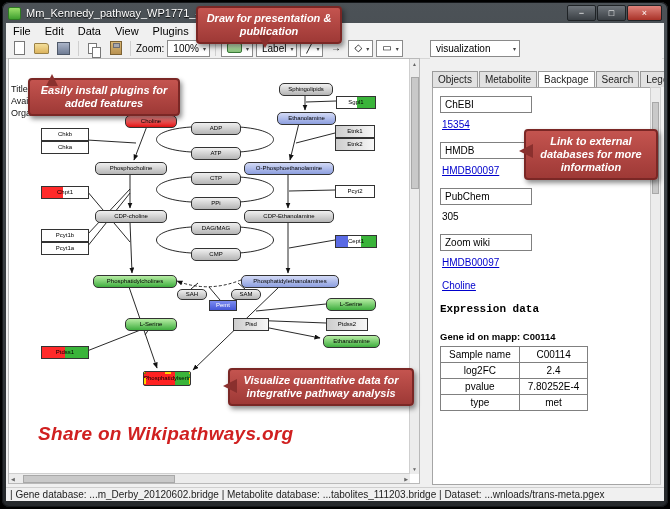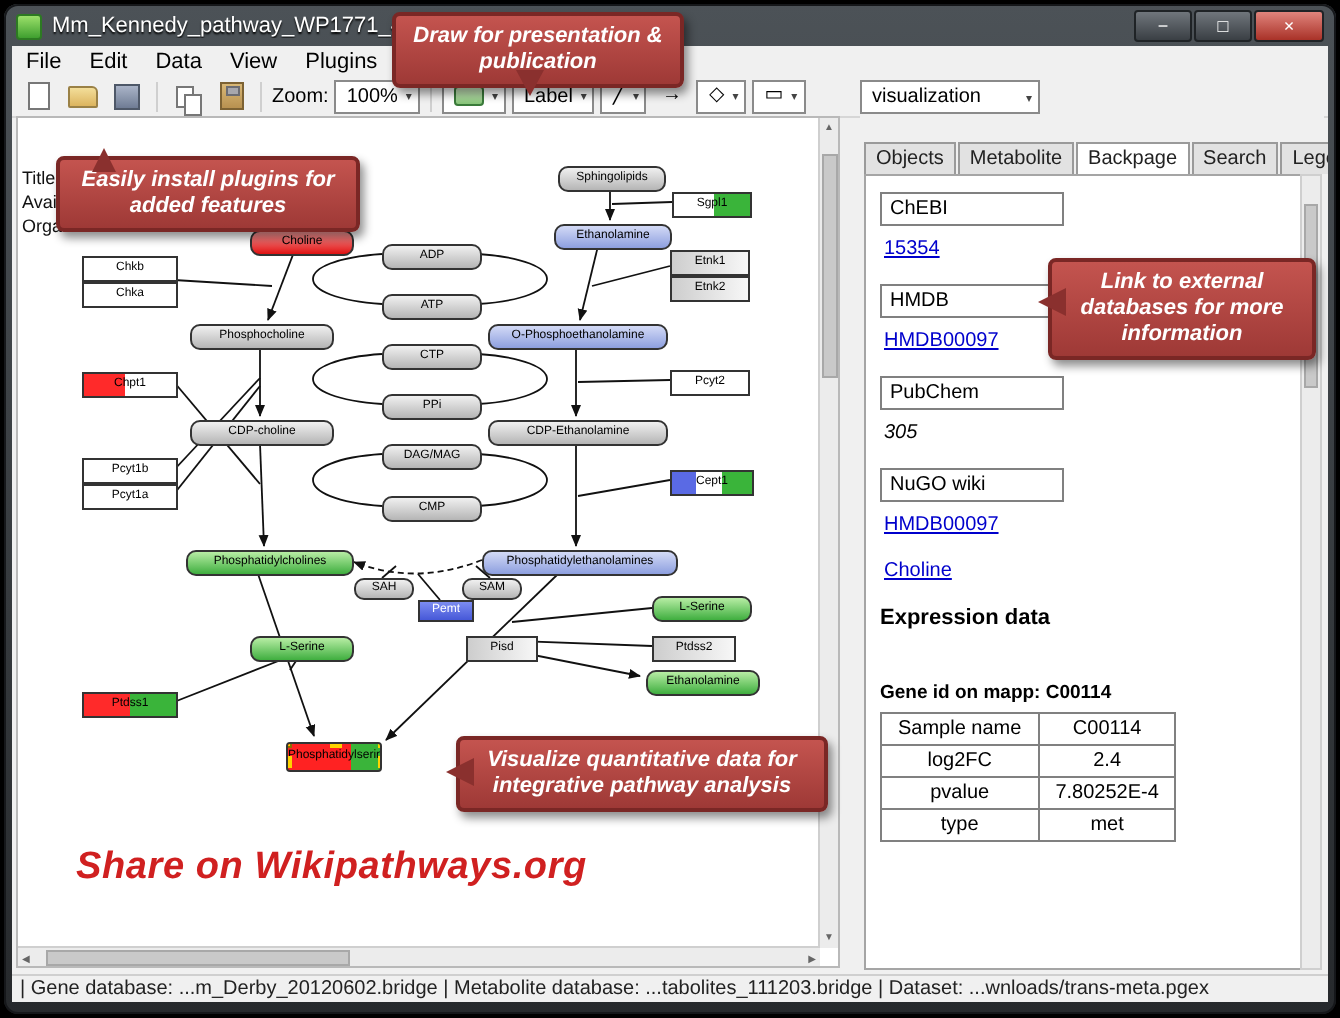--- a/index.html
+++ b/index.html
@@ -60,23 +60,23 @@
   .hthumb{position:absolute;top:1px;left:14px;height:6px;width:150px;background:#c9c9c9;border:1px solid #a8a8a8;}
   .sb-arrow{position:absolute;font-size:5px;color:#666;}
   
   .sidepanel{position:absolute;left:424px;top:35px;width:232px;height:429px;background:#f0f0f0;}
   .tabs{position:absolute;left:2px;top:13px;display:flex;gap:1px;z-index:2;}
   .tab{font-size:10px;padding:2px 5px;background:#e2e2e2;border:1px solid #9a9a9a;border-bottom:none;color:#222;}
   .tab.active{background:#fff;position:relative;top:0px;}
   .bp-content{position:absolute;left:2px;top:29px;width:218px;bottom:2px;background:#fff;border:1px solid #a5a5a5;padding:8px 0 0 7px;overflow:hidden;font-size:10px;}
   .bp-h{width:82px;border:1px solid #808080;padding:2px 4px;background:#fff;color:#000;}
   .bp-link{display:block;margin:6px 2px 12px 2px;color:#0000cc;text-decoration:underline;cursor:pointer;}
-  .bp-plain{display:block;margin:6px 2px 12px 2px;color:#000;font-style:italic;}
-  .bp-exp-title{font-weight:bold;font-size:11px;margin-top:4px;}
-  .bp-geneid{font-weight:bold;font-size:9.5px;margin-top:26px;}
+  .bp-plain{display:block;margin:6px 2px 12px 2px;color:#000;}
+  .bp-exp-title{font-weight:bold;font-size:11px;margin-top:4px;font-family:Liberation Mono, monospace;}
+  .bp-geneid{font-weight:bold;font-size:9.5px;margin-top:16px;}
   .bp-table{border-collapse:collapse;margin-top:4px;}
   .bp-table td{border:1px solid #808080;font-size:10px;padding:1px 8px;text-align:center;min-width:46px;height:13px;}
   .sp-scroll{position:absolute;right:1px;top:29px;bottom:2px;width:9px;background:#ececec;border:1px solid #cfcfcf;}
   .sp-thumb{position:absolute;left:1px;top:14px;width:5px;height:90px;background:#c9c9c9;border:1px solid #a8a8a8;}
   
   .statusbar{position:absolute;left:0;right:0;top:464px;height:14px;background:#f0f0f0;border-top:1px solid #cfcfcf;font-size:10px;line-height:14px;color:#222;padding-left:4px;white-space:nowrap;overflow:hidden;}
   
   .callout{position:absolute;background:linear-gradient(#c4544f,#9e3936);border:2px solid #7a2725;border-radius:4px;color:#fff;font-weight:bold;font-style:italic;font-size:11px;line-height:13px;text-align:center;padding:4px 6px;box-shadow:2px 3px 5px rgba(0,0,0,.45);z-index:99;}
   .co-draw{left:152px;top:6px;width:130px;margin-left:44px;}
   .co-draw::after{content:"";position:absolute;left:60px;bottom:-13px;border:7px solid transparent;border-top:13px solid #8a302e;}
@@ -279,21 +279,21 @@
         </div>
         <div class="bp-sec">
           <div class="bp-h">HMDB</div>
           <a class="bp-link">HMDB00097</a>
         </div>
         <div class="bp-sec">
           <div class="bp-h">PubChem</div>
           <span class="bp-plain">305</span>
         </div>
         <div class="bp-sec">
-          <div class="bp-h">NuGO wiki</div>
+          <div class="bp-h">Zoom wiki</div>
           <a class="bp-link">HMDB00097</a>
         </div>
         <div class="bp-sec">
           <a class="bp-link">Choline</a>
         </div>
         <div class="bp-exp-title">Expression data</div>
         <div class="bp-geneid">Gene id on mapp: C00114</div>
         <table class="bp-table">
           <tbody>
             <tr>

